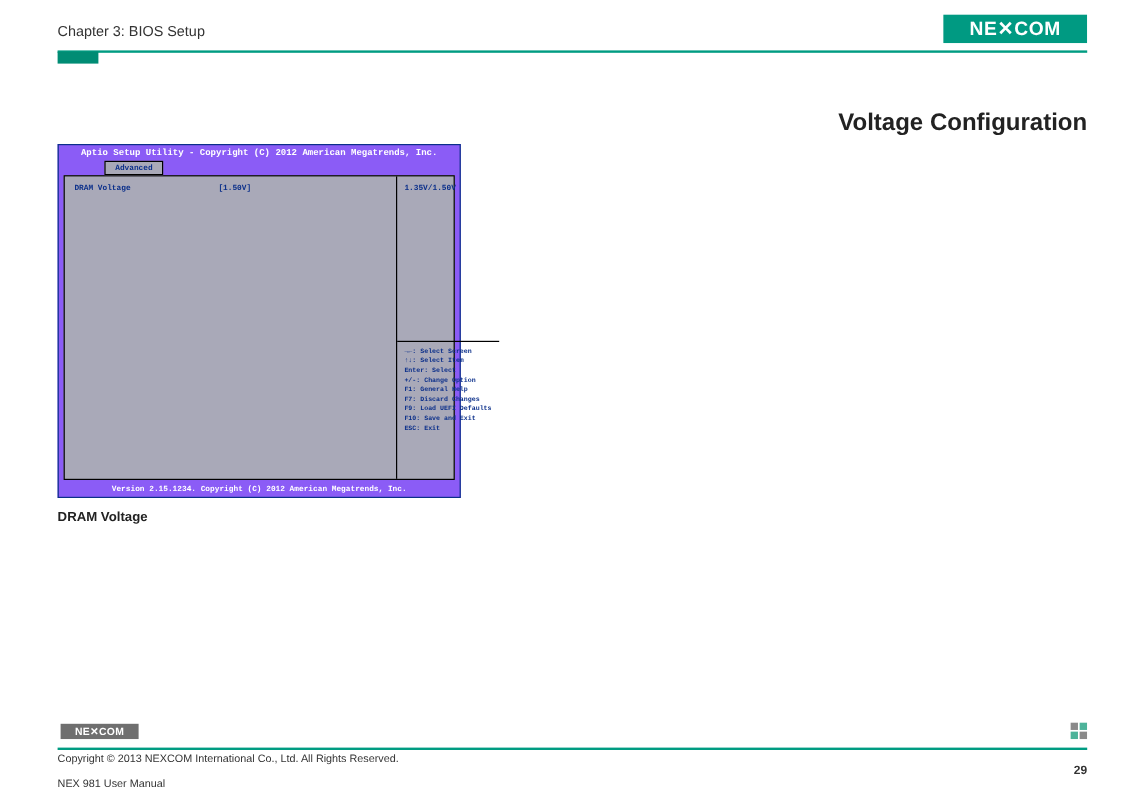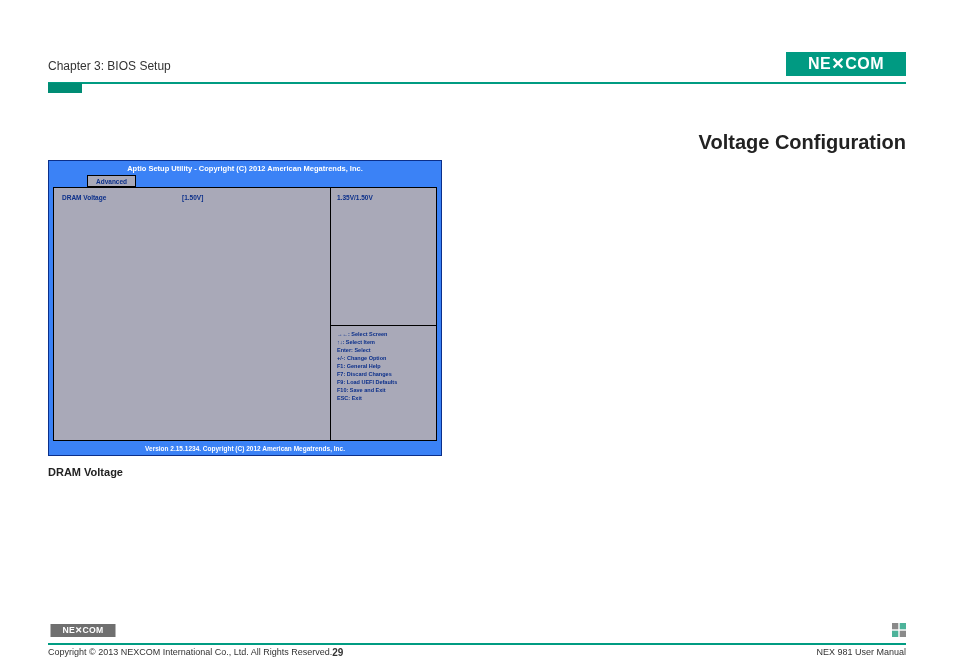--- a/index.html
+++ b/index.html
@@ -8,21 +8,20 @@
       font-family: Arial, Helvetica, sans-serif;
       background: #fff;
       width: 954px;
       height: 672px;
       position: relative;
       color: #333;
     }
     .page {
       padding: 12px 48px 10px 48px;
       box-sizing: border-box;
-      margin-top: 40px;
     }
     .top-row {
       display: flex;
       justify-content: space-between;
       align-items: center;
       height: 28px;
     }
     .chapter-title {
       font-size: 12px;
       color: #333;
@@ -48,25 +47,25 @@
       margin: 38px 0 6px 0;
       color: #222;
       text-align: right;
     }
     .section-desc {
       font-size: 13px;
       color: #333;
       margin-bottom: 8px;
     }
     .bios-box {
-      width: 394px;
-      background: #3b82f6;
+      width: 336px;
+      background: #8b5cf6;
       box-sizing: border-box;
       border: 1px solid #0b2f8a;
-      font-family: Liberation Sans, sans-serif;
+      font-family: Liberation Mono, monospace;
     }
     .bios-title {
       font-size: 7.5px;
       font-weight: bold;
       color: #fff;
       text-align: center;
       padding: 3px 0 2px 0;
     }
     .bios-tabs {
       display: flex;
@@ -167,25 +166,26 @@
     .footer-rule {
       border: 0;
       border-top: 2px solid #009c82;
       margin: 2px 0;
     }
     .footer-text-row {
       display: flex;
       justify-content: space-between;
       font-size: 9px;
       color: #333;
+      flex-direction: column;
     }
     .page-number {
       font-size: 10px;
       font-weight: bold;
-      text-align: left;
+      text-align: right;
       flex: 1;
     }
     .footer-icon {
       display: inline-block;
     }
     .footer-icon svg { width: 14px; height: 14px; }
   </style>
 </head>
 <body>
 

